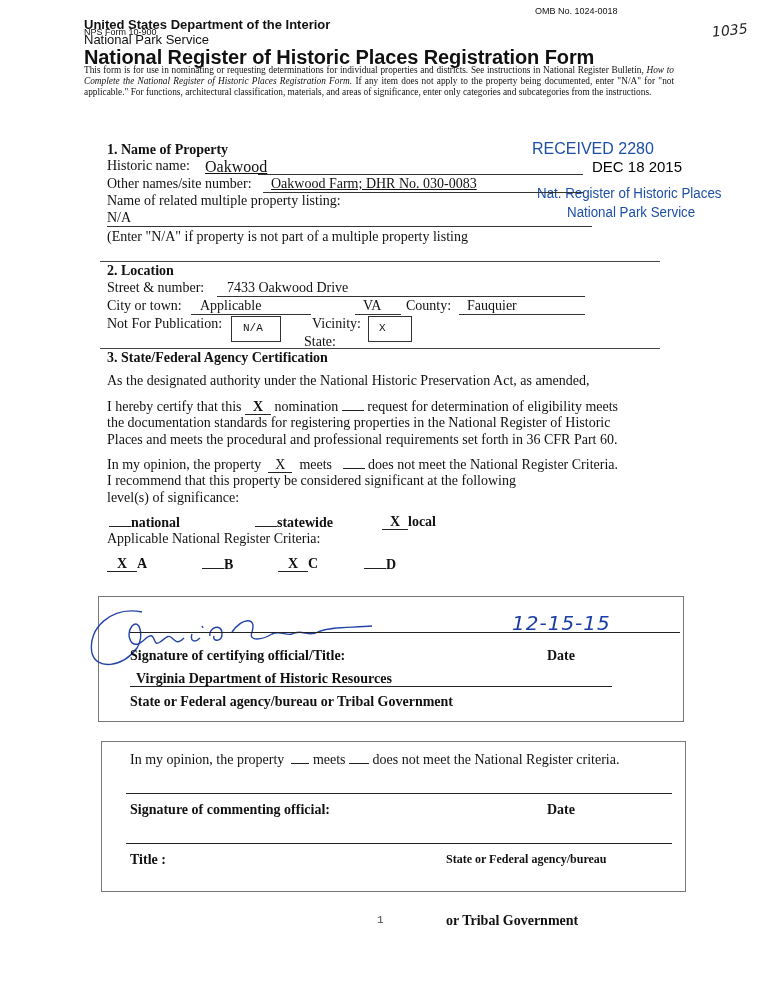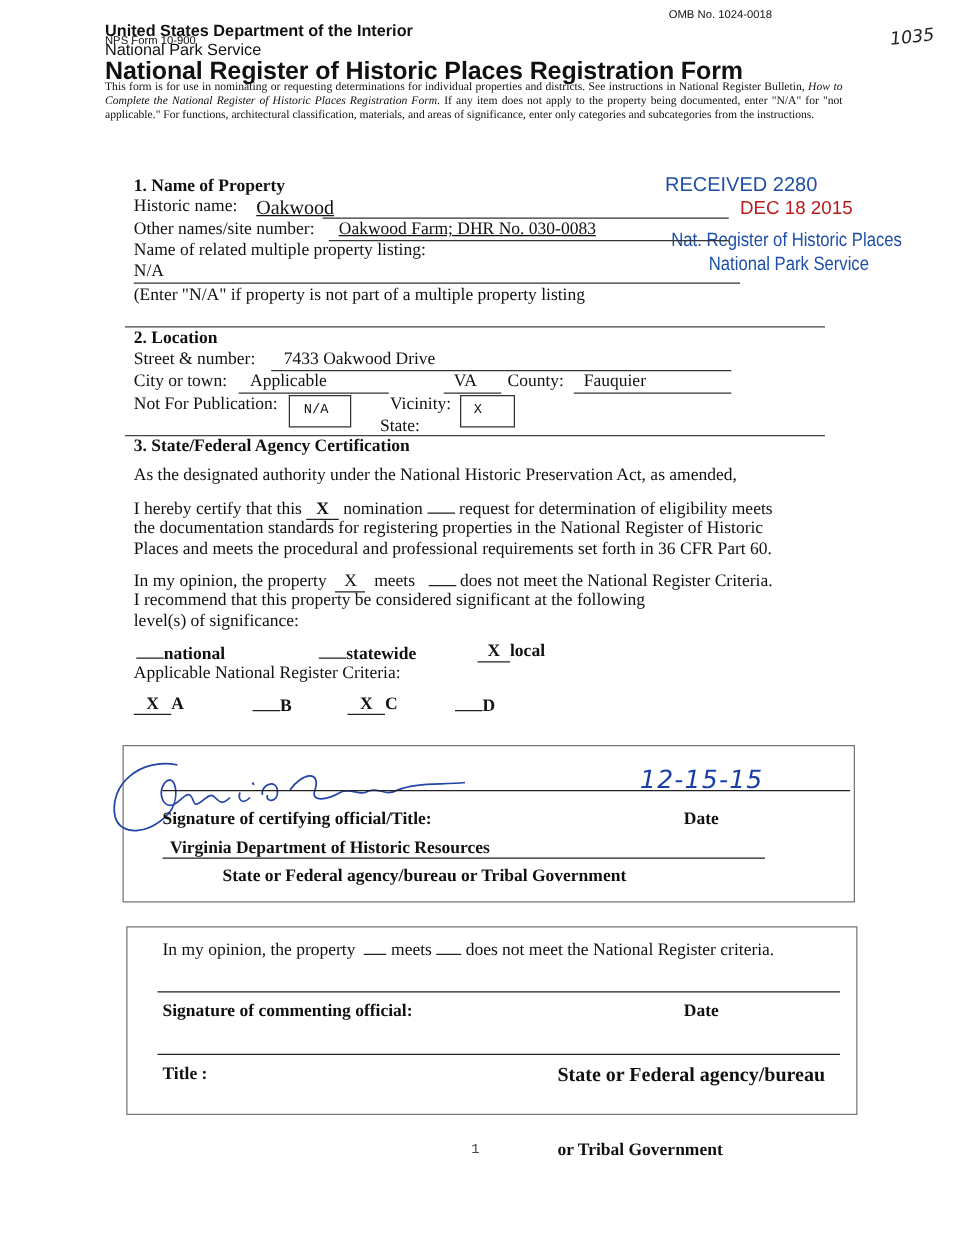--- a/index.html
+++ b/index.html
@@ -6,21 +6,21 @@
   body { width:773px; height:999px; position:relative; overflow:hidden; color:#111; }
   .abs { position:absolute; }
   .sans { font-family:"Liberation Sans", sans-serif; }
   .serif { font-family:"Liberation Serif", serif; }
   .mono { font-family:"Liberation Mono", monospace; }
   .hline { position:absolute; height:0; border-top:1.5px solid #444; }
   .uline { position:absolute; height:0; border-top:1px solid #333; }
   .bold { font-weight:bold; }
   .box { position:absolute; border:1px solid #333; background:#fff; }
   .stamp-blue { color:#1d4fa8; }
-  .stamp-red { color:#b91c1c; }
+  .stamp-red { color:#000000; }
   .ink { color:#1a3ea8; }
   .cb { display:inline-block; text-align:center; border-bottom:1px solid #222; line-height:1; }
   .frame { position:absolute; border:1.5px solid #777; }
 </style>
 </head>
 <body>
 
 <div class="abs sans" style="left:84px;top:6px;font-size:9px;margin-top:21px;">NPS Form 10-900</div>
 <div class="abs sans" style="left:535px;top:6px;font-size:9px;">OMB No. 1024-0018</div>
 <div class="abs sans bold" style="left:84px;top:17px;font-size:13px;">United States Department of the Interior</div>
@@ -131,31 +131,31 @@
 <div class="frame" style="left:98px;top:596px;width:584px;height:124px;"></div>
 <svg class="abs" style="left:82px;top:598px;" width="300" height="78" viewBox="0 0 300 78">
   <path d="M60 14 C30 8, 5 30, 10 55 C14 72, 40 70, 55 50 C62 38, 58 20, 50 28 C44 36, 48 48, 56 46 C62 44, 66 36, 70 38 C74 42, 72 48, 78 44 C84 40, 86 36, 90 40 C94 44, 96 46, 102 40 M110 36 C108 42, 112 46, 118 40 M120 28 L121 30 M128 38 C126 30, 140 24, 140 36 C140 44, 130 44, 132 38 M150 34 C160 20, 175 18, 170 34 C166 44, 180 42, 190 36 C198 32, 204 38, 210 36 C220 30, 226 40, 236 34 C250 28, 270 30, 290 28" fill="none" stroke="#2344a8" stroke-width="1.4"></path>
 </svg>
 <div class="uline" style="left:130px;top:632px;width:550px;border-top:1.5px solid #222;"></div>
 <div class="abs ink" style="left:512px;top:611px;font-family:'DejaVu Sans', sans-serif;font-style:italic;font-size:20px;letter-spacing:1px;">12-15-15</div>
 <div class="abs serif bold" style="left:130px;top:648px;font-size:14px;">Signature of certifying official/Title:</div>
 <div class="abs serif bold" style="left:547px;top:648px;font-size:14px;">Date</div>
 <div class="abs serif bold" style="left:136px;top:671px;font-size:14px;">Virginia Department of Historic Resources</div>
 <div class="uline" style="left:130px;top:686px;width:482px;border-top:1.5px solid #222;"></div>
-<div class="abs serif bold" style="left:130px;top:694px;font-size:14px;margin-left:48px;">State or Federal agency/bureau or Tribal Government</div>
+<div class="abs serif bold" style="left:130px;top:694px;font-size:14px;">State or Federal agency/bureau or Tribal Government</div>
 
 <div class="frame" style="left:101px;top:741px;width:583px;height:149px;"></div>
 <div class="abs serif" style="left:130px;top:751px;font-size:14px;white-space:nowrap;">
   <span>In my opinion, the property</span>&nbsp;
   <span class="cb" style="width:18px;height:12px;"></span>
   <span>meets</span>
   <span class="cb" style="width:20px;height:12px;"></span>
   <span>does not meet the National Register criteria.</span>
 </div>
 <div class="uline" style="left:126px;top:793px;width:546px;border-top:1.5px solid #222;"></div>
 <div class="abs serif bold" style="left:130px;top:802px;font-size:14px;">Signature of commenting official:</div>
 <div class="abs serif bold" style="left:547px;top:802px;font-size:14px;">Date</div>
 <div class="uline" style="left:126px;top:843px;width:546px;border-top:1.5px solid #222;"></div>
 <div class="abs serif bold" style="left:130px;top:852px;font-size:14px;">Title :</div>
-<div class="abs serif bold" style="left:446px;top:852px;font-size:16px;">State or Federal agency/bureau</div>
+<div class="abs serif bold" style="left:446px;top:852px;font-size:12px;">State or Federal agency/bureau</div>
 <div class="abs serif bold" style="left:446px;top:869px;font-size:14px;margin-top:44px;">or Tribal Government</div>
 
 <div class="abs mono" style="left:377px;top:914px;font-size:11px;color:#444;">1</div>
 
 </body></html>

